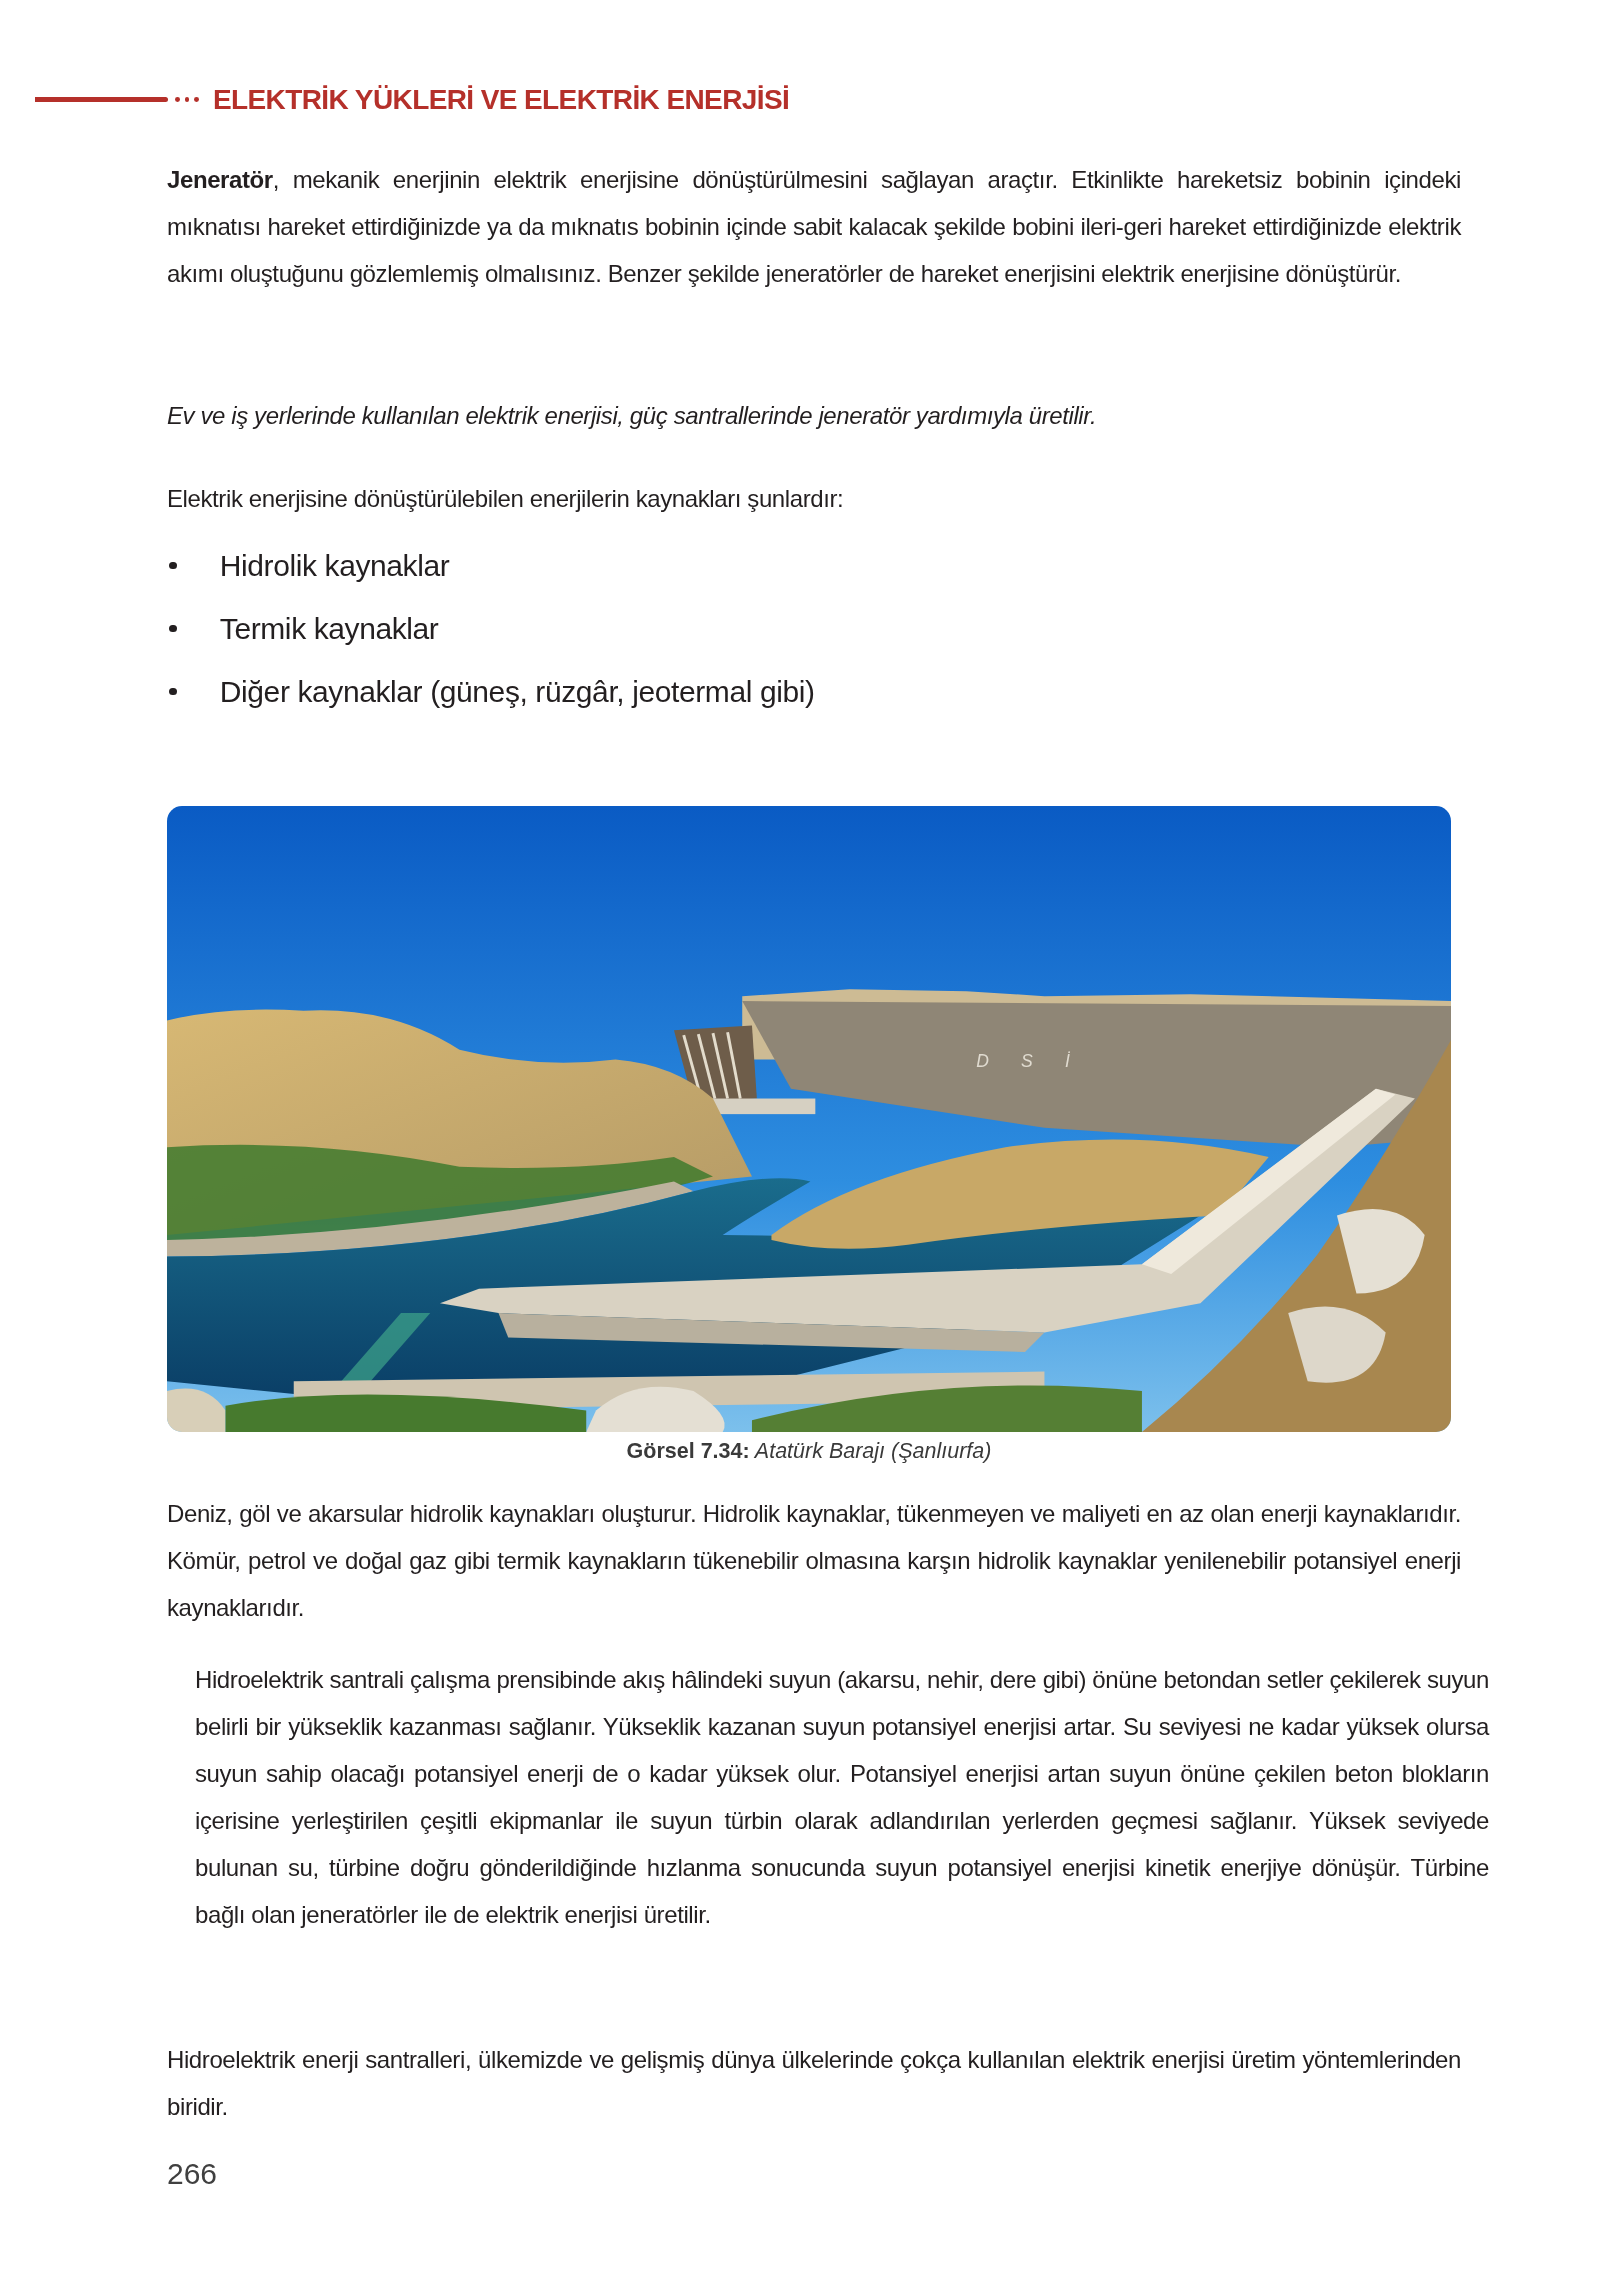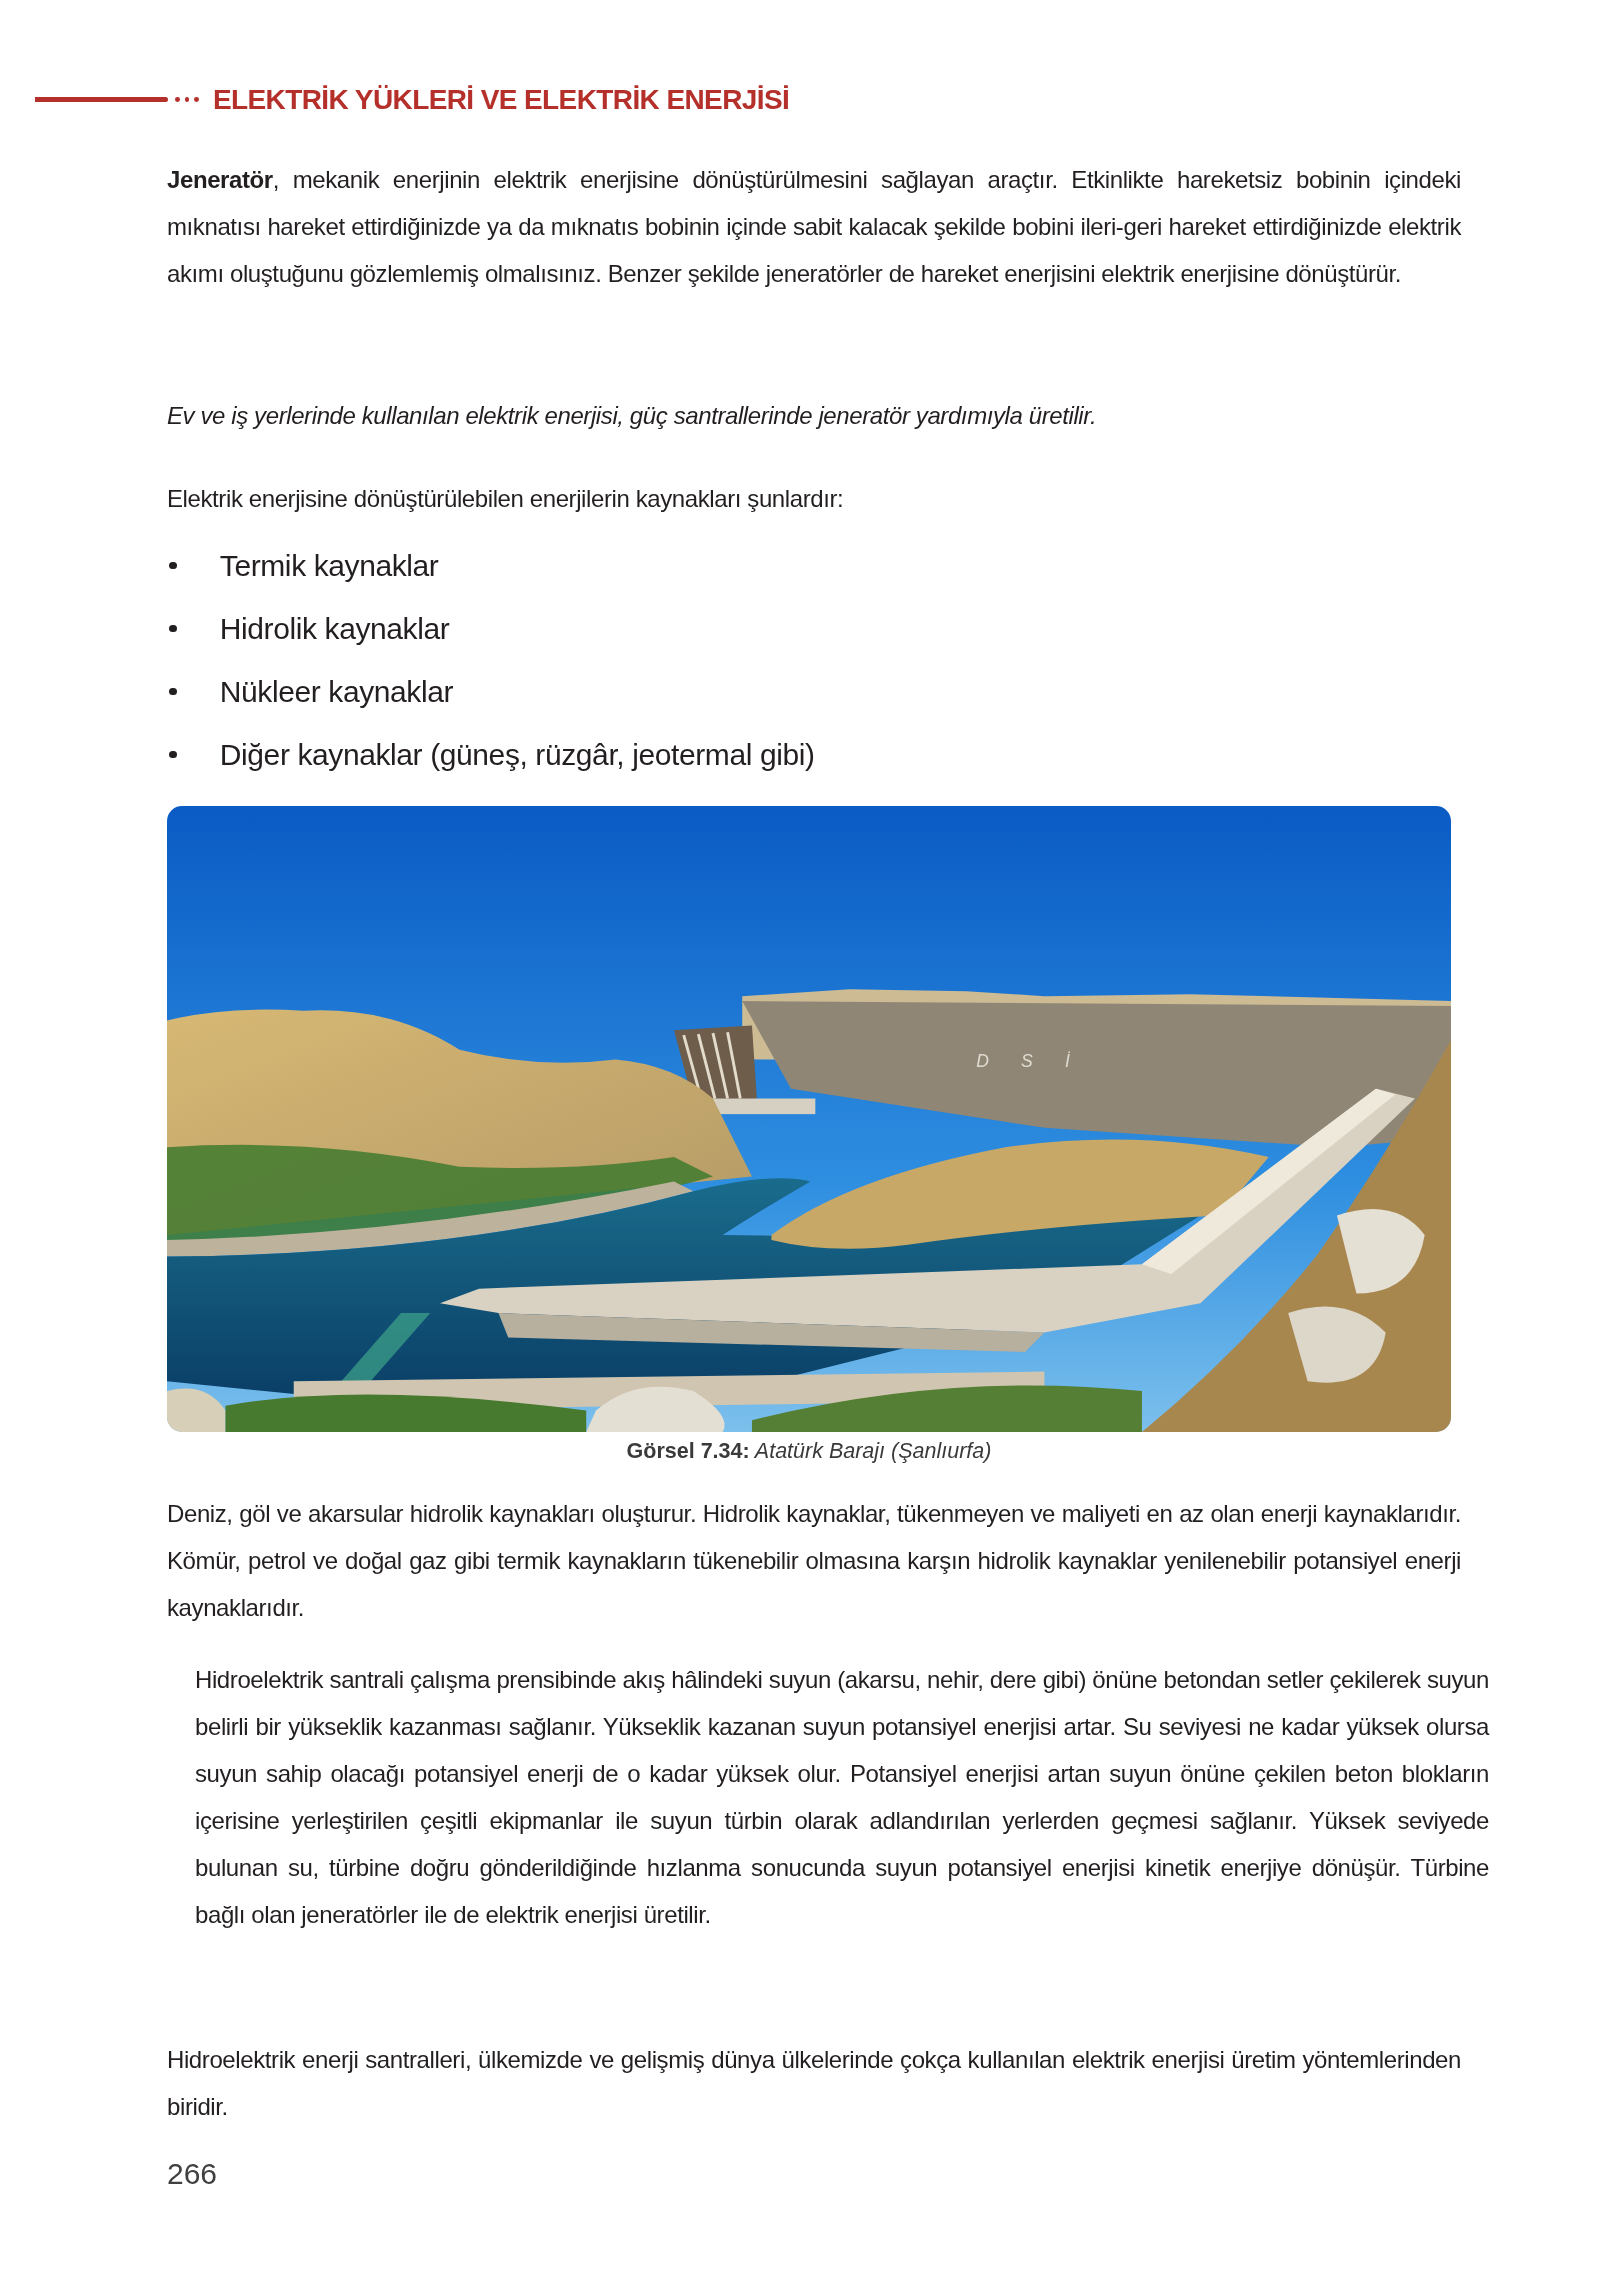--- a/index.html
+++ b/index.html
@@ -72,29 +72,25 @@
   <p>Ev ve iş yerlerinde kullanılan elektrik enerjisi, güç santrallerinde jeneratör yardımıyla üretilir.</p>
 </div>
 
 <div class="content p3">
   <p>Elektrik enerjisine dönüştürülebilen enerjilerin kaynakları şunlardır:</p>
 </div>
 
 <ul class="bullets">
   <li>
       <span class="dot"></span>
-      <span>Termik kaynaklar</span>
-    </li>
-  <li>
-      <span class="dot"></span>
       <span>Hidrolik kaynaklar</span>
     </li>
   <li>
       <span class="dot"></span>
-      <span>Nükleer kaynaklar</span>
+      <span>Termik kaynaklar</span>
     </li>
   <li>
       <span class="dot"></span>
       <span>Diğer kaynaklar (güneş, rüzgâr, jeotermal  gibi)</span>
     </li>
 </ul>
 
 <div class="figure">
   <svg viewBox="0 0 1317 642" preserveAspectRatio="none">
     <defs>

